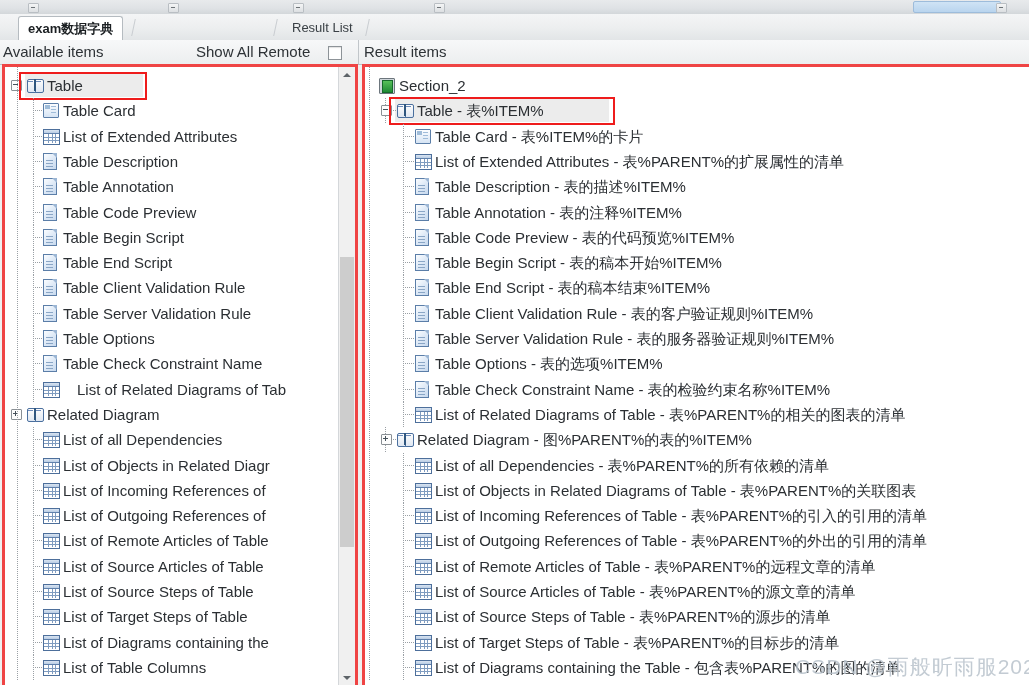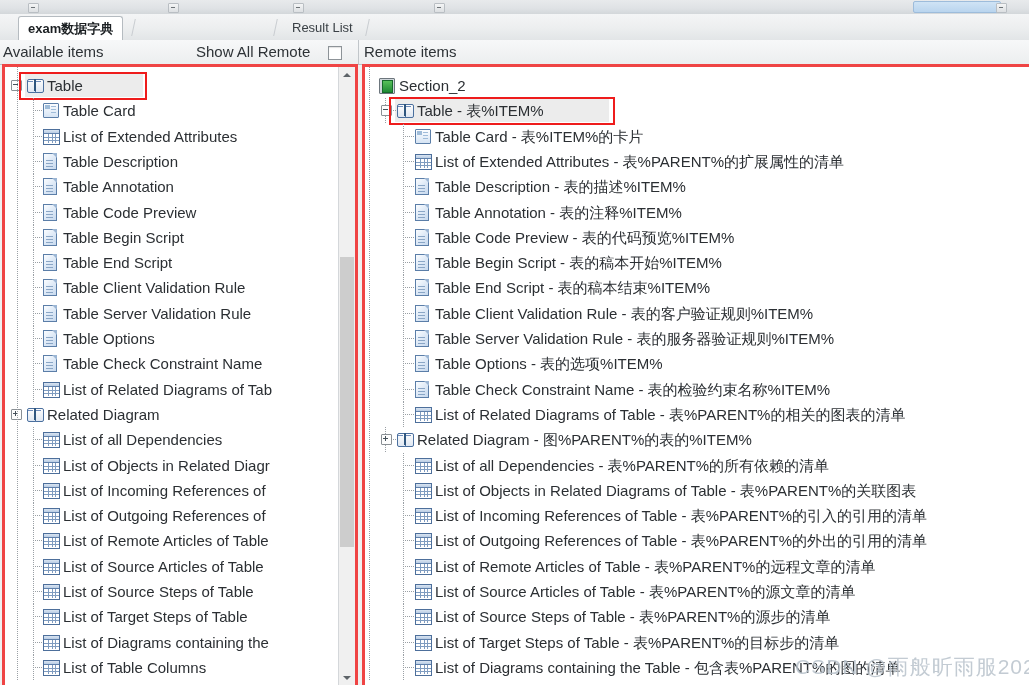--- a/index.html
+++ b/index.html
@@ -187,21 +187,21 @@
       <span>Result List</span>
     </div>
     <div class="tab-sep" style="left:367px"></div>
   </div>
 
   <div class="hdrbar">
     <div class="hdr-label" style="left:3px">Available items</div>
     <div class="hdr-label" style="left:196px">Show All Remote</div>
     <div class="hdr-chk" style="left:328px"></div>
     <div class="hdr-divider" style="left:358px"></div>
-    <div class="hdr-label" style="left:364px">Remote items</div>
+    <div class="hdr-label" style="left:364px">Result items</div>
   </div>
 
   <div class="panel" id="panel-left">
     <div class="tree" id="tree-left">
         <div class="node" style="top: 6px; width: 100%;"><div class="selrow" style="left: 20px; top: 1px; height: 23px; width: 118px;"></div><span class="exp" style="left: 6px; top: 7px;"></span><span class="ico ico-book" style="left: 22px;"><span class="pg l"></span><span class="pg r"></span><span class="spine"></span><span class="band"></span><span class="band2"></span></span><span class="lbl" style="left: 42px;">Table</span></div>
         <div class="redbox" style="left: 14px; top: 5px; width: 124px; height: 24px; border-color: rgb(238, 28, 28);"></div>
         <div class="node" style="top: 31.3px; width: 100%;">
           <div class="guide" style="left: 28px; top: 0px; height: 25.3px;"></div>
           <div class="elbow" style="left: 28px; top: 12px; width: 9px;"></div>
           <span class="ico ico-card" style="left: 38px;">
@@ -319,21 +319,21 @@
           <div class="guide" style="left: 28px; top: 0px; height: 25.3px;"></div>
           <div class="elbow" style="left: 28px; top: 12px; width: 9px;"></div>
           <span class="ico ico-grid" style="left: 38px;">
             <span class="top"></span>
             <span class="c" style="left:4px"></span>
             <span class="c" style="left:8px"></span>
             <span class="c" style="left:11px"></span>
             <span class="r" style="top:7px"></span>
             <span class="r" style="top:10px"></span>
           </span>
-          <span class="lbl" style="left: 58px; text-align: right;">List of Related Diagrams of Tab</span>
+          <span class="lbl" style="left: 72px; text-align: right;">List of Related Diagrams of Tab</span>
         </div>
         <div class="node" style="top: 334.9px; width: 100%;"><span class="exp plus" style="left: 6px; top: 7px;"></span><span class="ico ico-book" style="left: 22px;"><span class="pg l"></span><span class="pg r"></span><span class="spine"></span><span class="band"></span><span class="band2"></span></span><span class="lbl" style="left: 42px;">Related Diagram</span></div>
         <div class="node" style="top: 360.2px; width: 100%;">
           <div class="guide" style="left: 28px; top: 0px; height: 25.3px;"></div>
           <div class="elbow" style="left: 28px; top: 12px; width: 9px;"></div>
           <span class="ico ico-grid" style="left: 38px;">
             <span class="top"></span>
             <span class="c" style="left:4px"></span>
             <span class="c" style="left:8px"></span>
             <span class="c" style="left:11px"></span>

